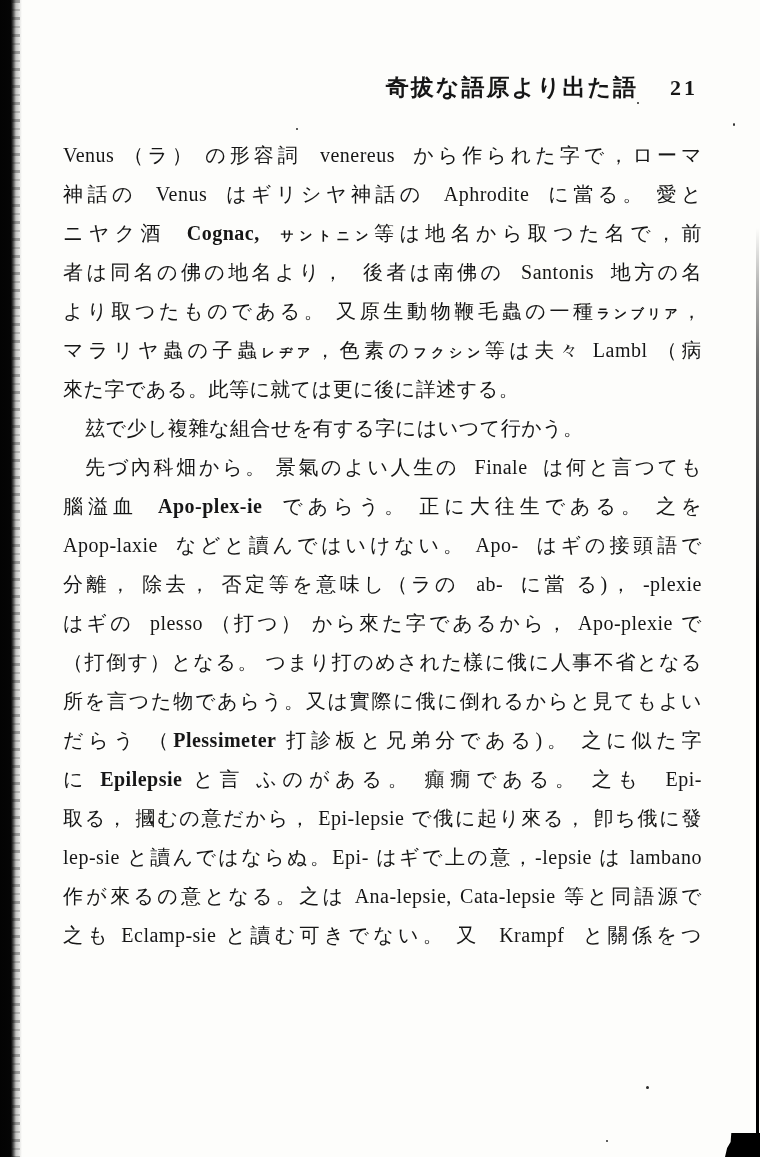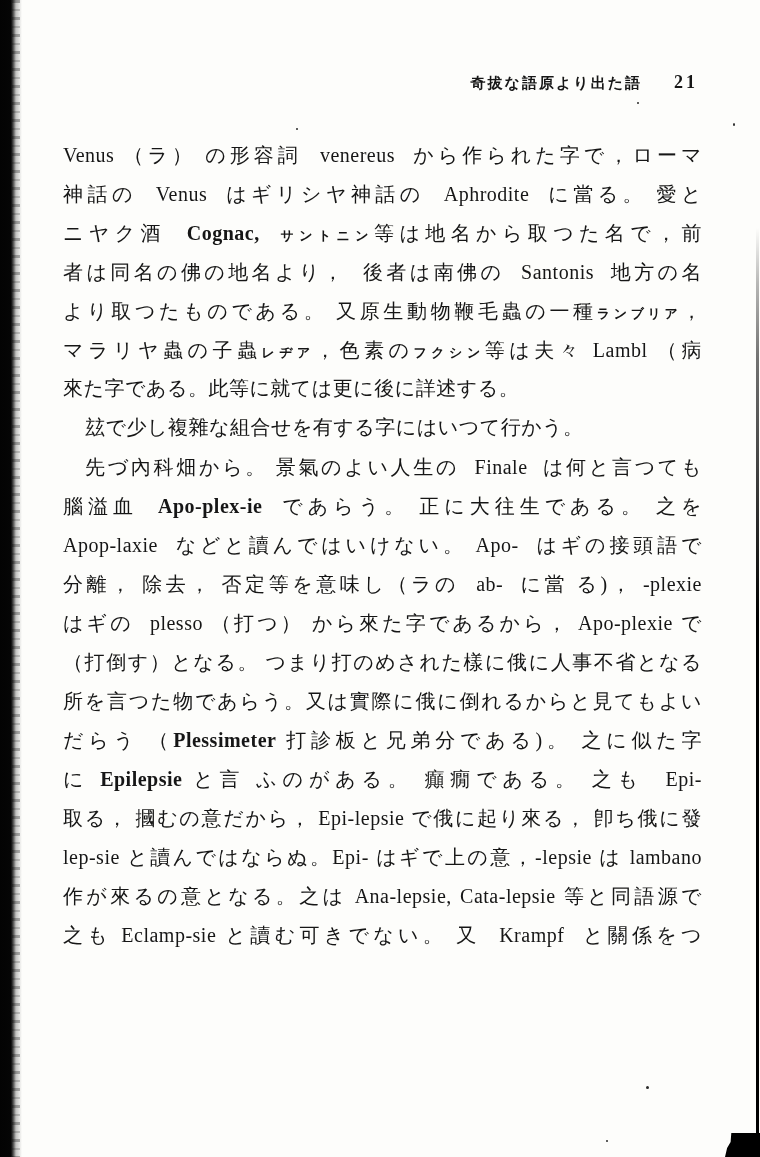--- a/index.html
+++ b/index.html
@@ -38,33 +38,33 @@
   .corner-mark{
     position:absolute;right:0;bottom:0;width:35px;height:24px;background:#000;
     clip-path:polygon(18% 0,100% 0,100% 100%,0 100%,6% 62%,16% 38%);
   }
   .speck{position:absolute;background:#2a2a2a;border-radius:50%;}
 
   .header{
     position:absolute;top:72px;right:62px;
     white-space:nowrap;font-weight:bold;letter-spacing:2px;
   }
-  .header .title{font-size:15px;}
-  .header .pageno{font-size:18px;margin-left:32px;letter-spacing:3px;}
+  .header .title{font-size:23px;}
+  .header .pageno{font-size:22px;margin-left:32px;letter-spacing:3px;}
 
   .body{
     position:absolute;left:63px;top:136px;width:639px;
     font-size:20px;
   }
   .line{
     height:39px;line-height:39px;overflow:hidden;
     text-align:justify;text-align-last:justify;
     white-space:pre-wrap;letter-spacing:.5px;
   }
-  .line.short{text-align:left;text-align-last:left;font-family:Liberation Mono, monospace;}
+  .line.short{text-align:left;text-align-last:left;}
   .line.indent{text-indent:22px;}
   .b{font-weight:bold;margin-top:31px;}
   .g{font-weight:bold;font-family:"Liberation Sans","DejaVu Sans",sans-serif;font-size:13px;}
 </style>
 </head>
 <body>
 
 <div class="page">
 
   <div class="gutter"></div>

